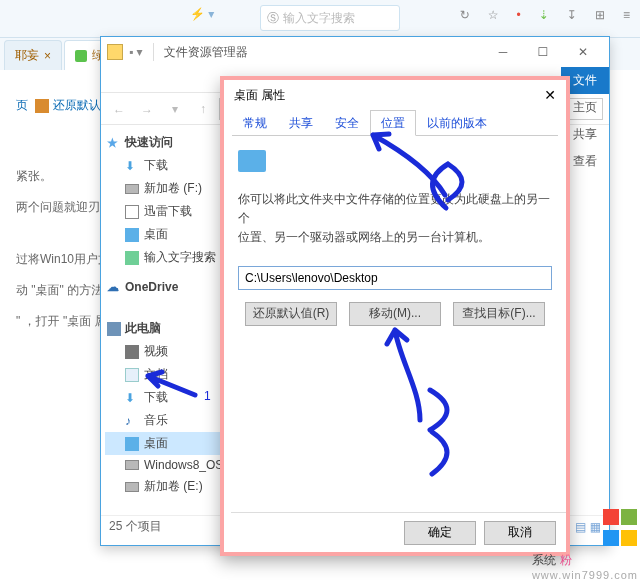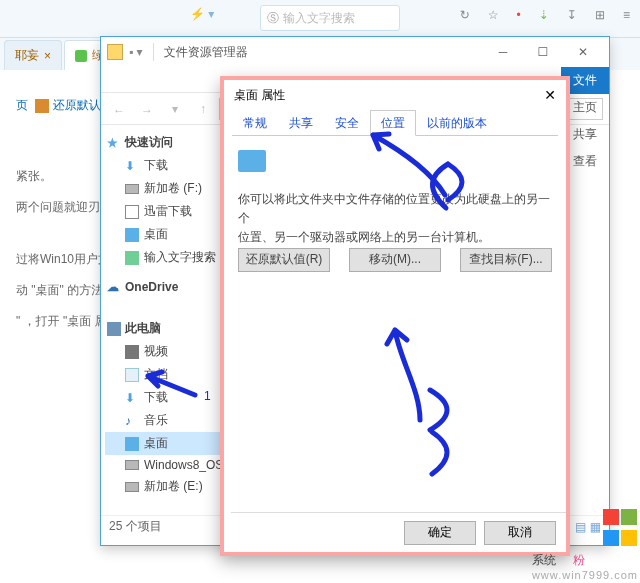--- a/index.html
+++ b/index.html
@@ -53,29 +53,29 @@
 
 .props{position:absolute;top:76px;left:220px;width:350px;height:480px;background:#fff;border:4px solid #fca5a5;box-shadow:0 6px 16px rgba(0,0,0,.3);}
 .props-title{height:30px;display:flex;align-items:center;padding:0 10px;justify-content:space-between;}
 .props-tabs{height:26px;display:flex;border-bottom:1px solid #ccc;margin:0 8px;}
 .ptab{padding:4px 10px;border:1px solid transparent;color:#1d4ed8;margin-bottom:-1px;}
 .ptab.active{border:1px solid #ccc;border-bottom:1px solid #fff;background:#fff;}
 .props-body{padding:14px 14px;color:#444;line-height:1.6;position:relative;height:calc(100% - 98px);}
 .props-folder-row{display:flex;align-items:center;gap:8px;margin-bottom:18px;}
 .folder-ic{width:28px;height:22px;background:#5bb0e8;border-radius:2px;}
 .path-input{width:100%;height:24px;border:1px solid #7aa7d9;padding:0 6px;margin:18px 0 12px;}
-.btn-row{display:flex;gap:12px;justify-content:space-between;}
+.btn-row{display:flex;gap:12px;justify-content:center;}
 .btn{width:92px;height:24px;border:1px solid #adadad;background:#e1e1e1;display:flex;align-items:center;justify-content:center;cursor:pointer;}
 .props-footer{position:absolute;bottom:0;left:7px;right:0;height:40px;border-top:1px solid #ddd;display:flex;align-items:center;justify-content:flex-end;gap:8px;padding:0 10px;}
 .fbtn{width:72px;height:24px;border:1px solid #adadad;background:#e1e1e1;display:flex;align-items:center;justify-content:center;cursor:pointer;}
 
 .annot{position:absolute;pointer-events:none;}
 .watermark{position:absolute;right:2px;bottom:2px;text-align:right;}
 .watermark .sq{display:inline-block;width:16px;height:16px;margin:1px;}
-.watermark .txt{font-size:22px;color:#444;display:flex;align-items:center;gap:17px;margin-top:2px;}
+.watermark .txt{font-size:22px;color:#444;display:flex;align-items:center;gap:4px;margin-top:2px;}
 .watermark .txt .accent{color:#e94b8a;}
 .watermark .url{font-size:11px;color:#aaa;letter-spacing:1px;}
 </style>
 </head>
 <body>
 
 <div class="browser-top">
   <div class="browser-toolbar-frag">⚡ ▾</div>
   <div class="search-box">
     <span style="color:#aaa;margin-right:4px;">Ⓢ</span>
@@ -228,20 +228,21 @@
     <div class="ptab">安全</div>
     <div class="ptab active">位置</div>
     <div class="ptab">以前的版本</div>
   </div>
   <div class="props-body">
     <div class="props-folder-row">
       <span class="folder-ic"></span>
     </div>
     <p>你可以将此文件夹中文件存储的位置更改为此硬盘上的另一个</p>
     <p>位置、另一个驱动器或网络上的另一台计算机。</p>
+    <input class="path-input" value="C:\Users\lenovo\Desktop" style="">
     <div class="btn-row">
       <div class="btn">还原默认值(R)</div>
       <div class="btn">移动(M)...</div>
       <div class="btn">查找目标(F)...</div>
     </div>
   </div>
   <div class="props-footer">
     <div class="fbtn">确定</div>
     <div class="fbtn">取消</div>
   </div>

